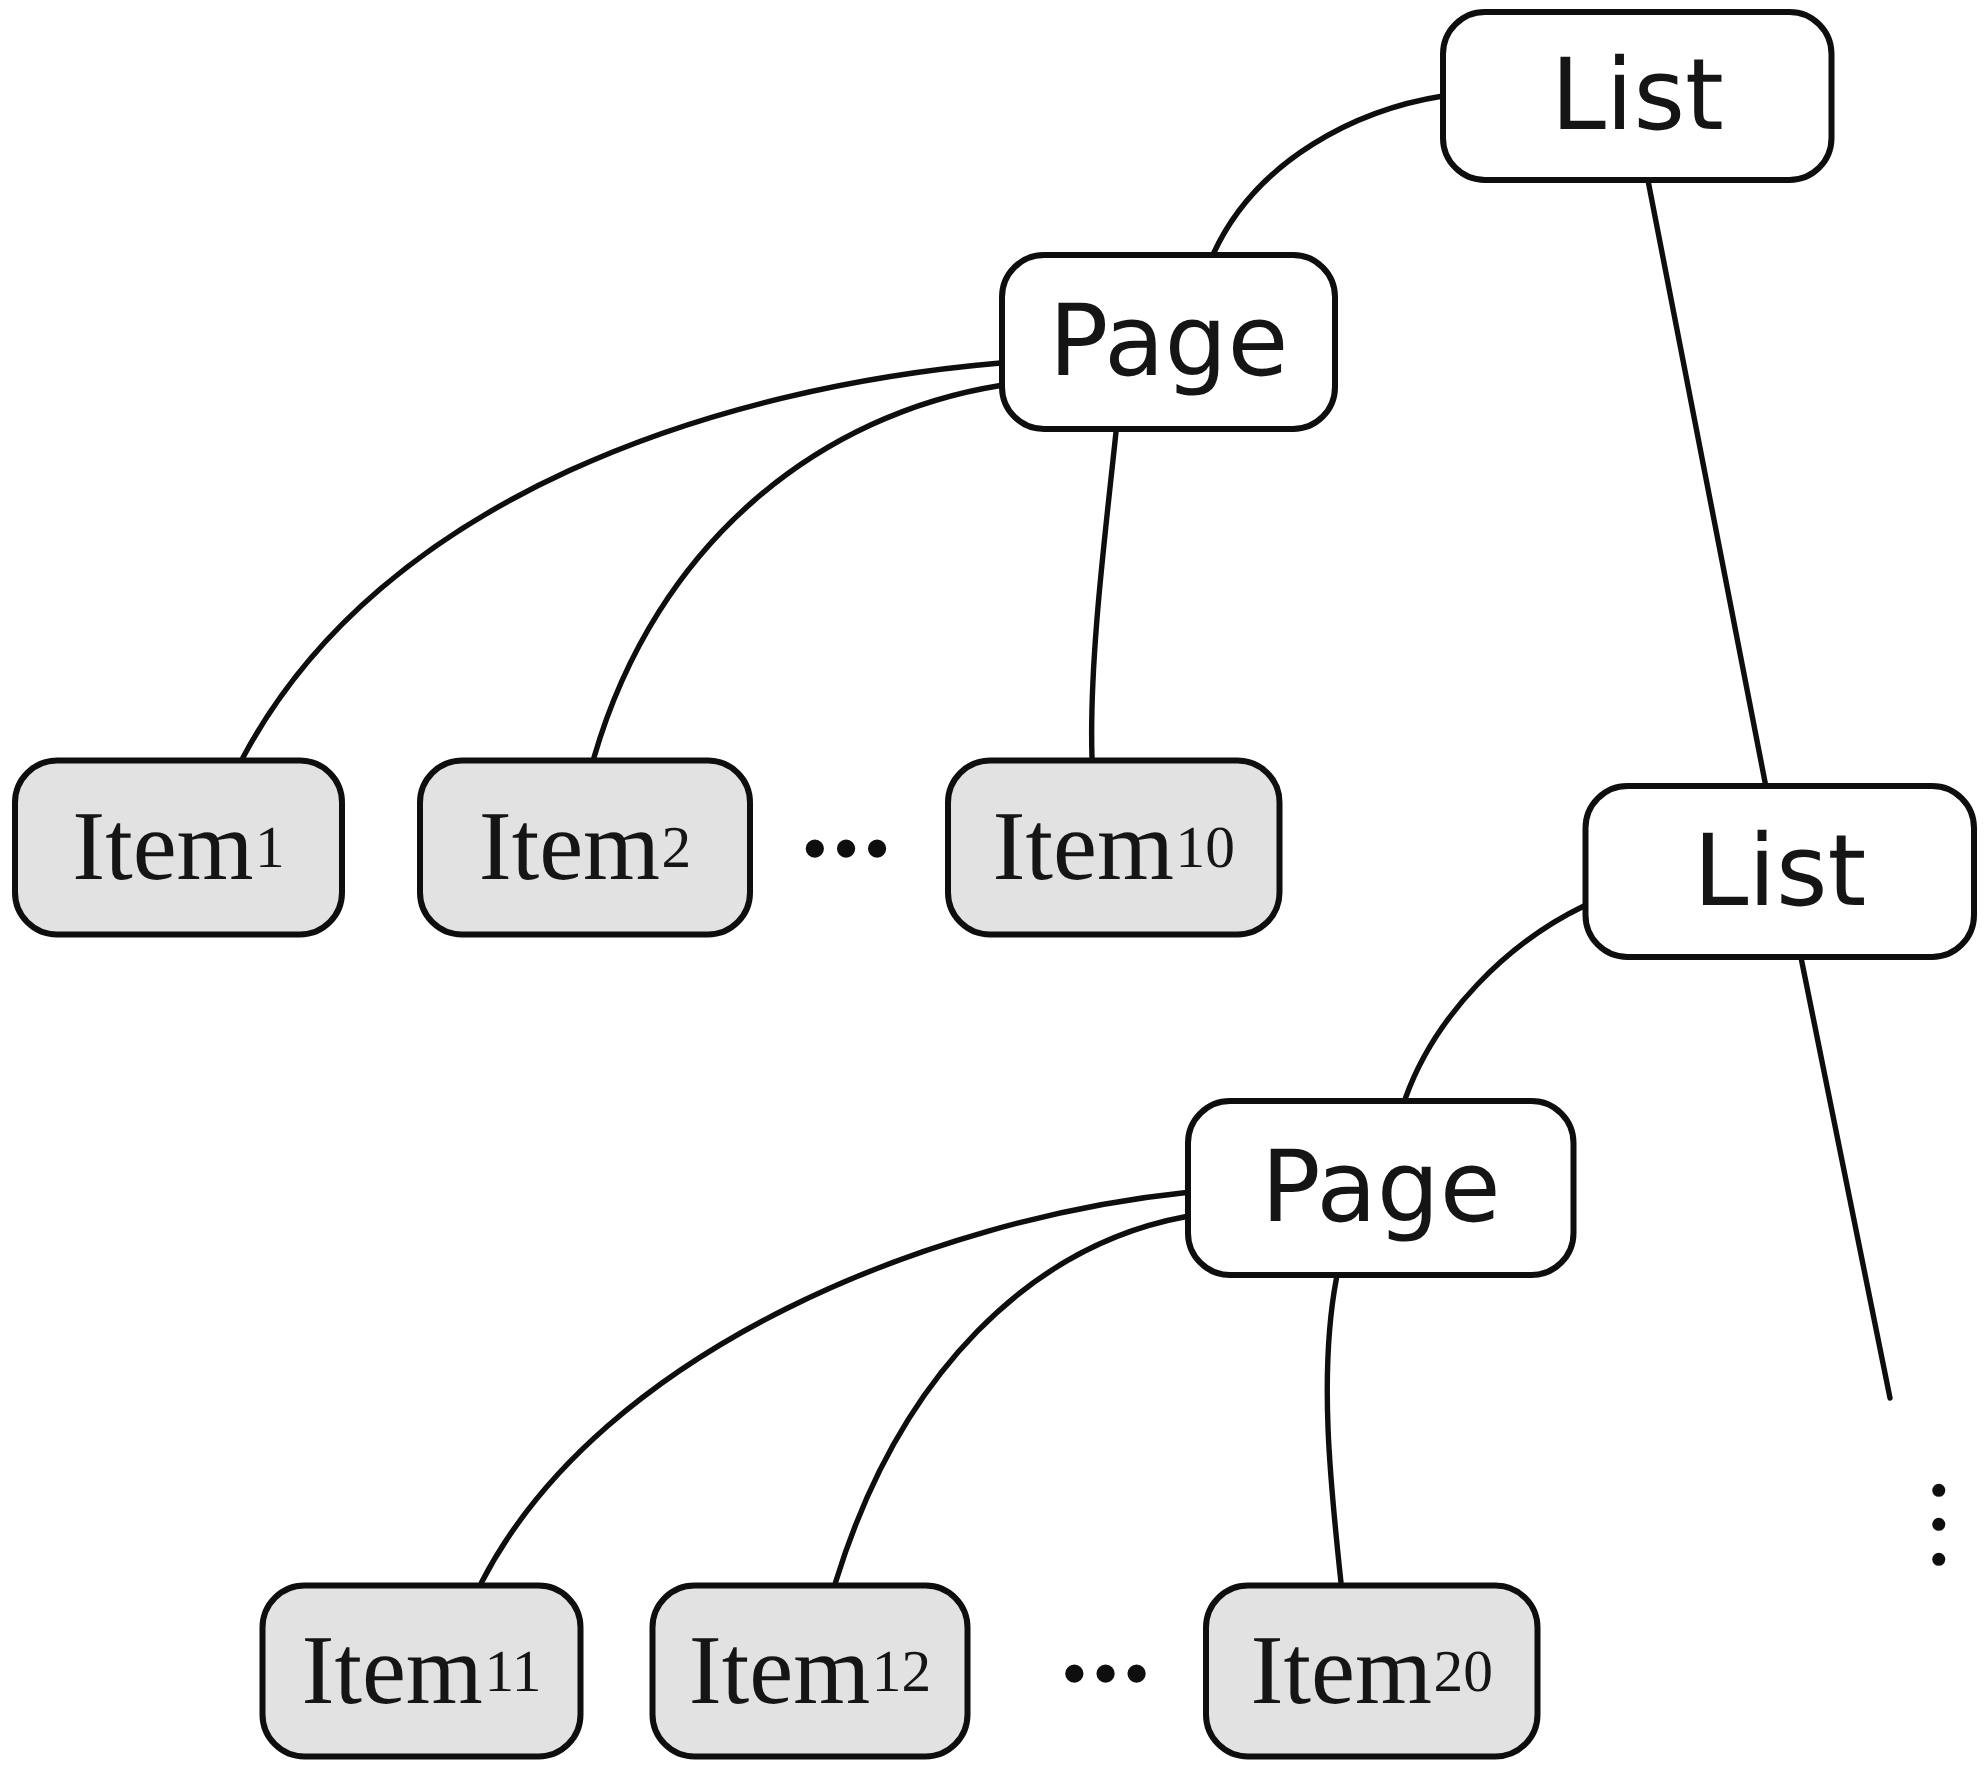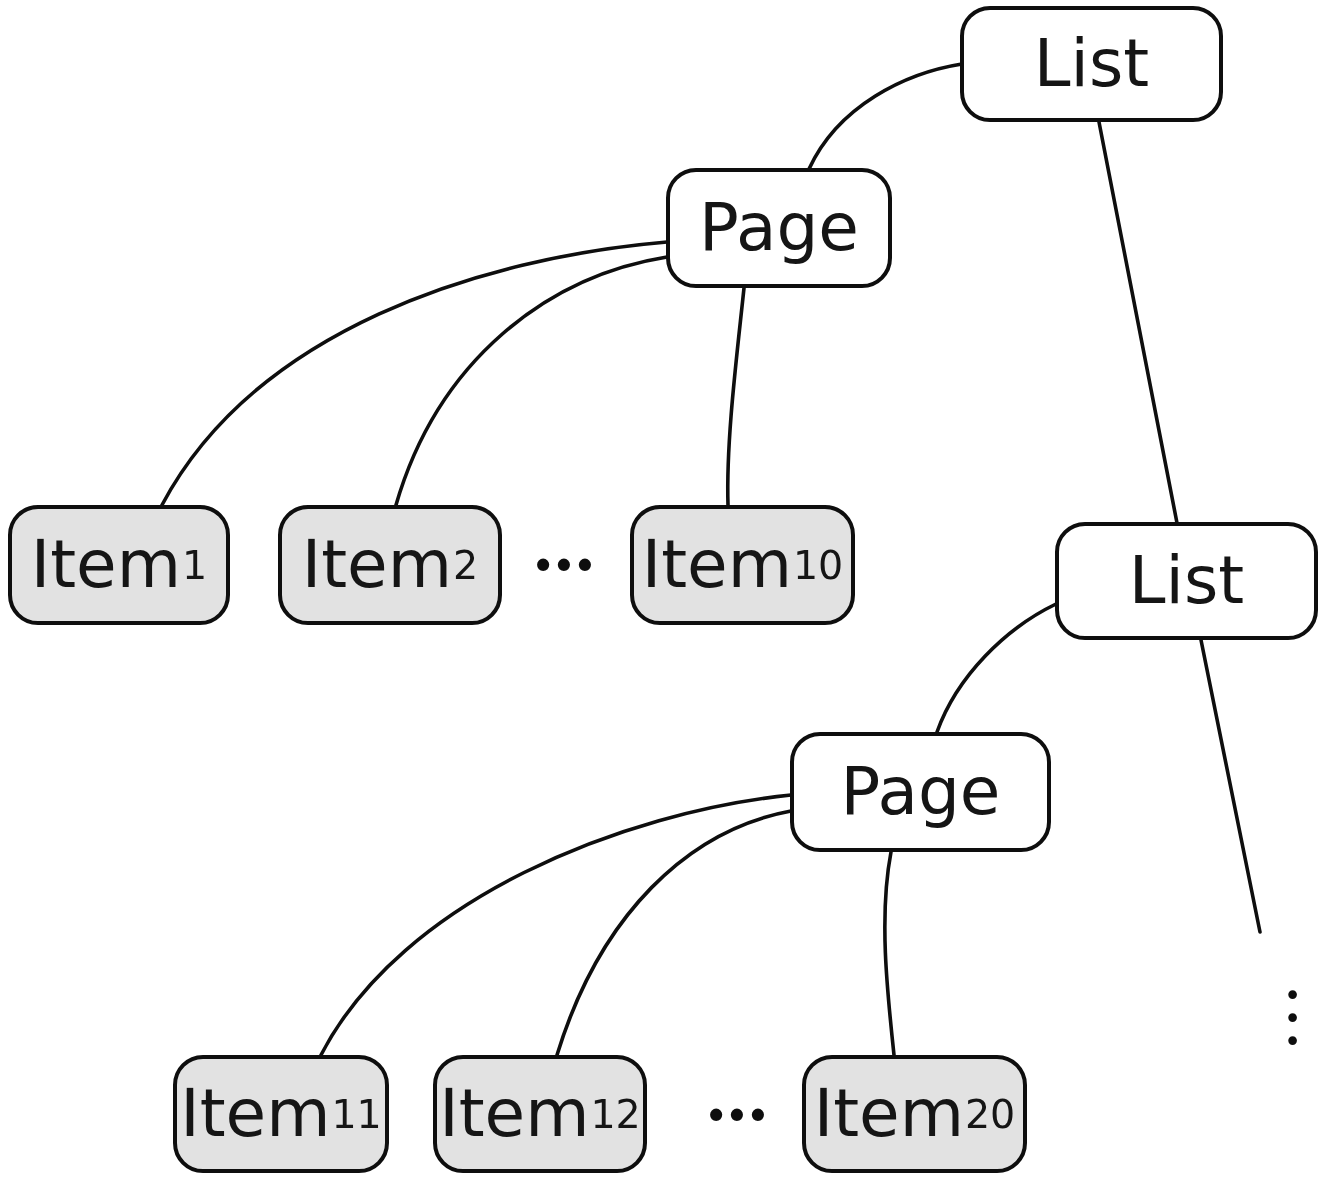--- a/index.html
+++ b/index.html
@@ -38,20 +38,21 @@
     display: flex;
     align-items: center;
     justify-content: center;
     font-size: 66px;
     line-height: 1;
     color: #151515;
     white-space: nowrap;
   }
   .node.item {
     background: #e2e2e2;
+    font-family: Liberation Serif, serif;
   }
   .node sub {
     font-size: 0.6em;
     line-height: 0;
     vertical-align: -0.22em;
     margin-left: 1px;
   }
   .hdots {
     position: absolute;
     transform: translate(-50%, -50%);

